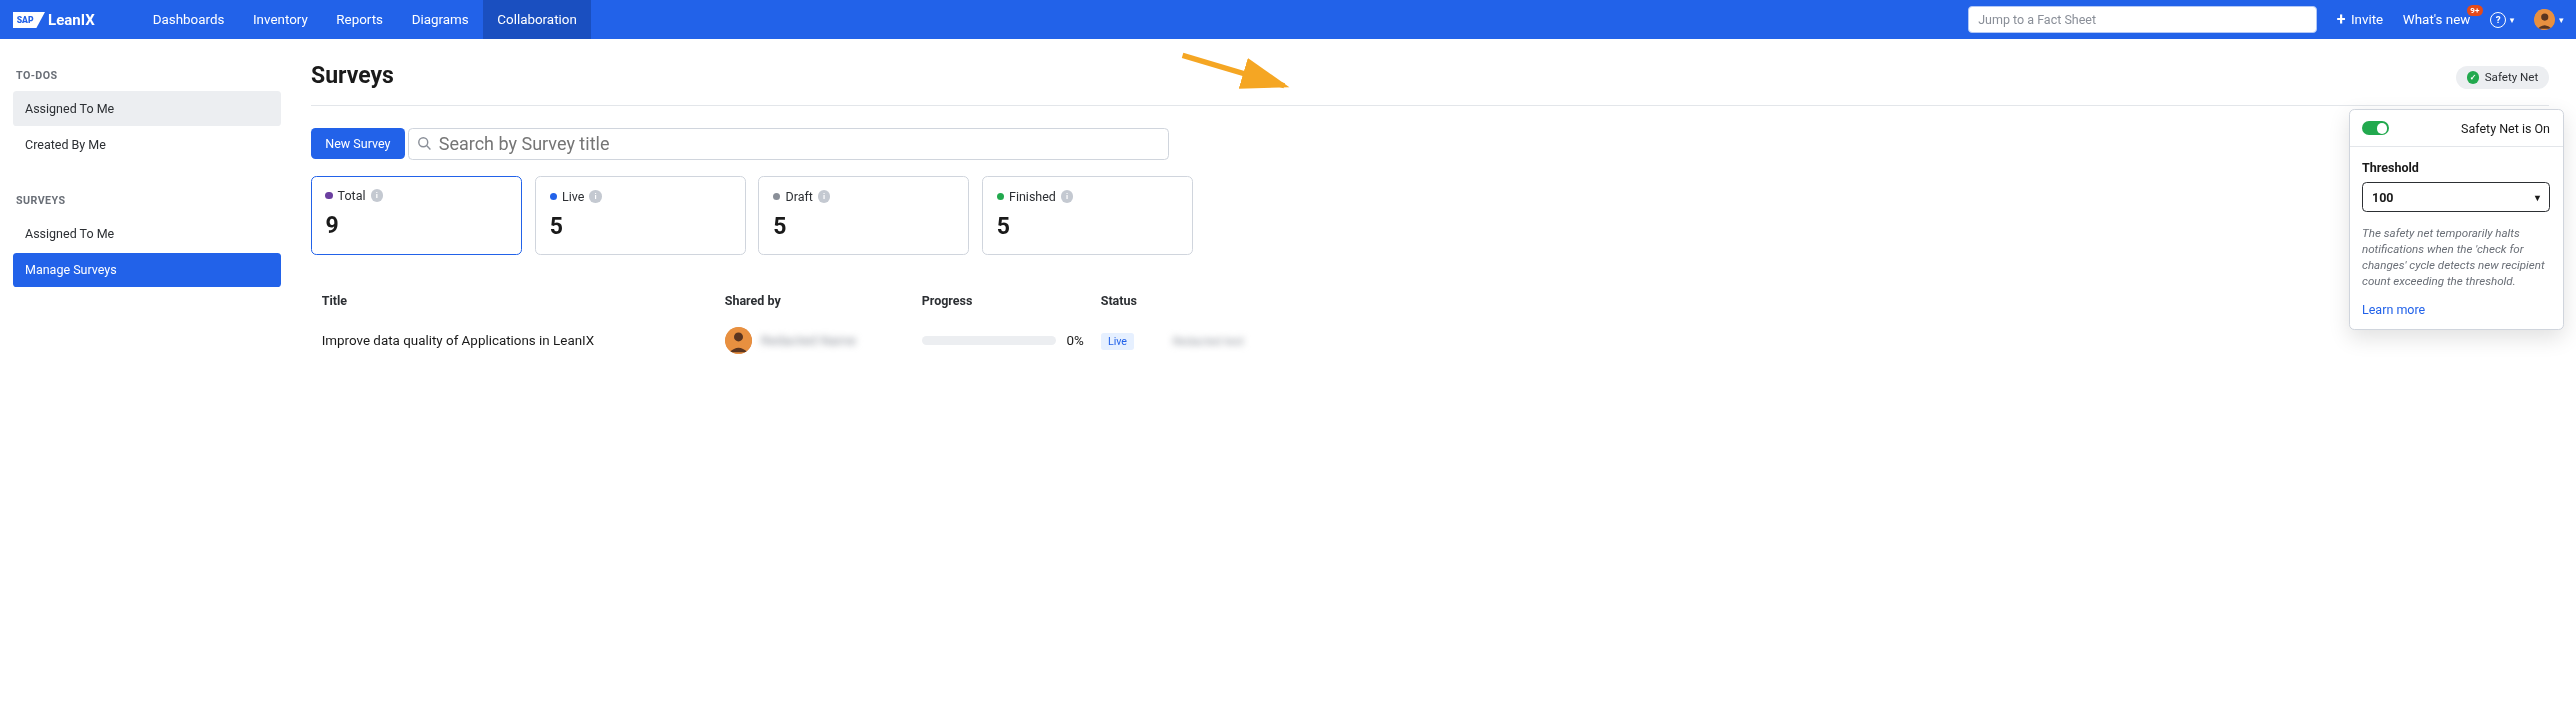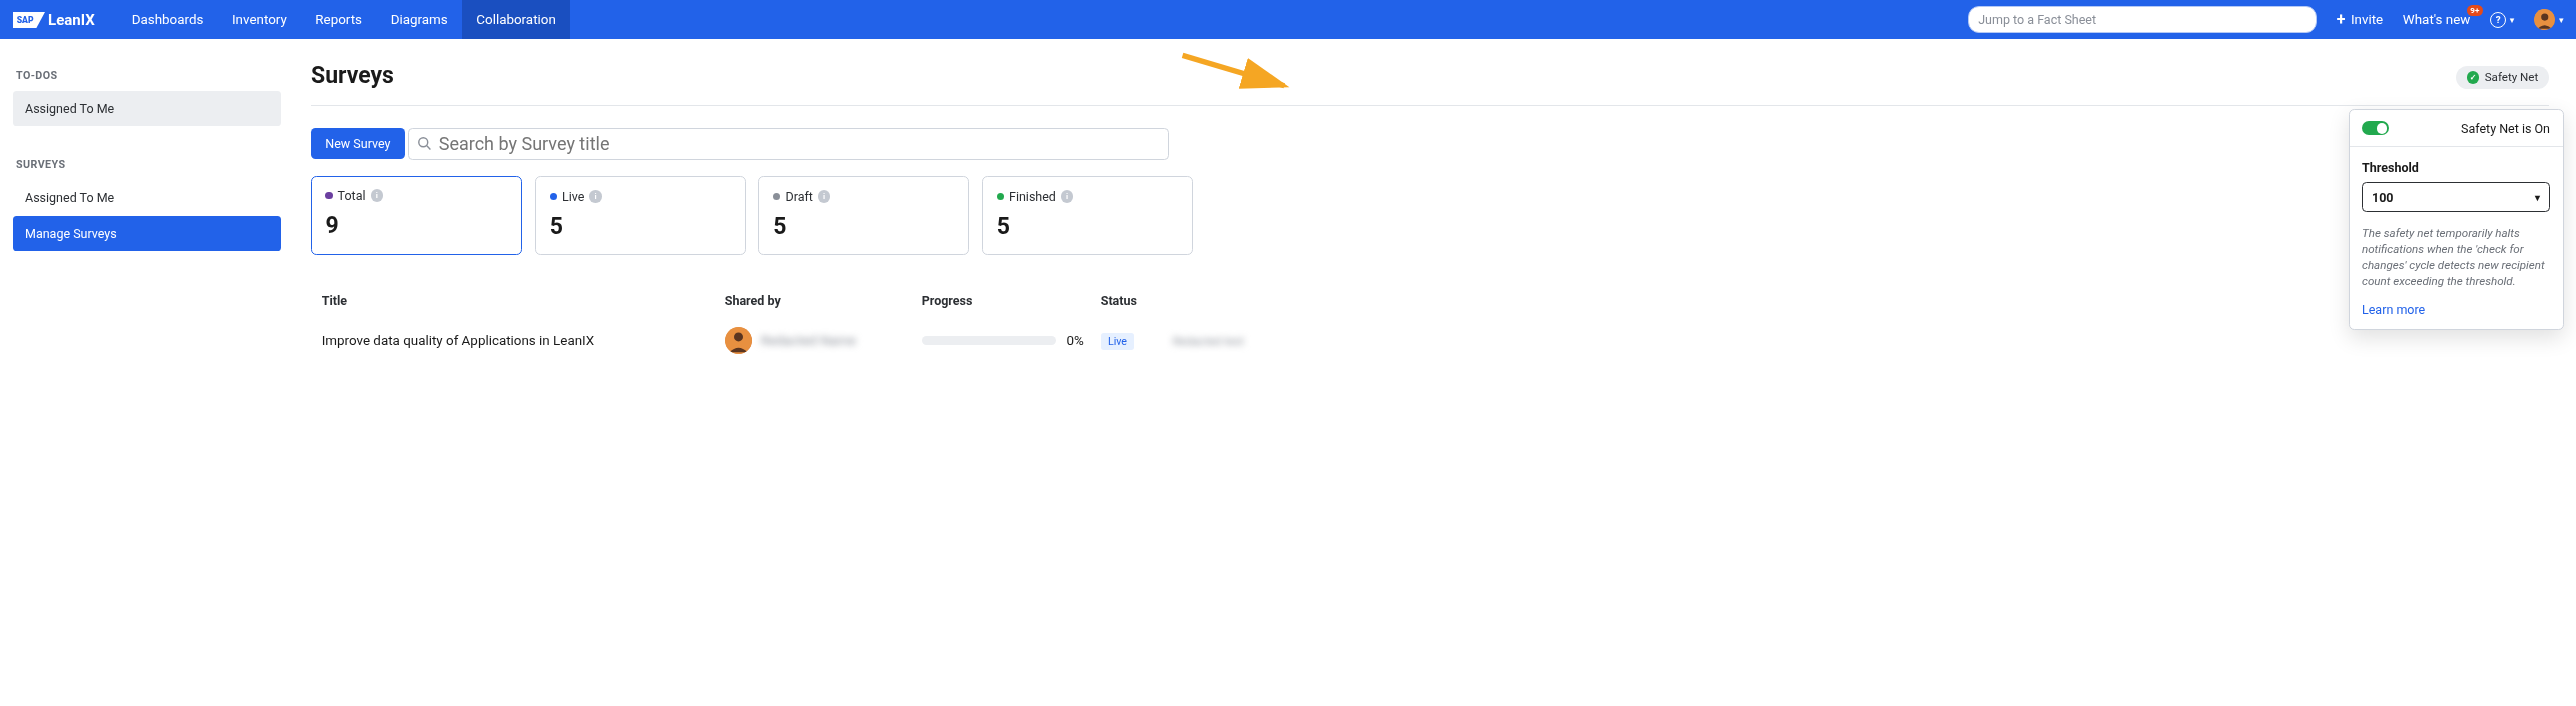--- a/index.html
+++ b/index.html
@@ -1,26 +1,26 @@
 <!DOCTYPE html>
 <html style="font-size:14.3px"><head>
 <meta charset="utf-8">
 <style>
 * { margin: 0; padding: 0; box-sizing: border-box; font-family: -apple-system, BlinkMacSystemFont, "Segoe UI", Roboto, sans-serif; }
 body { background: #fff; color: #1a1a1a; }
 
 
 .topbar { background: #2262e9; height: 39px; display: flex; align-items: center; padding: 0 12.5px; gap: 3.6px; color: #fff; }
-.logo { display: flex; align-items: center; gap: 3.6px; margin-right: 19px; font-weight: 700; font-size: 15px; }
+.logo { display: flex; align-items: center; gap: 3.6px; margin-right: 40px; font-weight: 700; font-size: 15px; }
 .logo svg { height: 16px; }
 .nav-items { display: flex; align-items: stretch; height: 39px; }
 .nav-item { display: flex; align-items: center; padding: 0 14.3px; font-size: 13.4px; cursor: pointer; }
 .nav-item.active { background: #1a4fc0; }
 .spacer { flex: 1; }
-.jump-search { width: 349px; height: 27px; border: 0.9px solid #b3c8f5; background: #fff; border-radius: 11px; padding: 0 9px; font-size: 12.5px; color: #333; }
+.jump-search { width: 349px; height: 27px; border: 0.9px solid #b3c8f5; background: #fff; border-radius: 4px; padding: 0 9px; font-size: 12.5px; color: #333; }
 .jump-search::placeholder { color: #8a8f98; }
 .right-actions { display: flex; align-items: center; gap: 19.7px; margin-left: 16px; }
 .invite { display: flex; align-items: center; gap: 5.4px; font-size: 13.4px; cursor: pointer; }
 .whatsnew { position: relative; font-size: 13.4px; cursor: pointer; }
 .badge { position: absolute; top: -7.2px; right: -12.5px; background: #e64a19; color: #fff; font-size: 8px; font-weight: 700; border-radius: 7.2px; padding: 0.9px 3.6px; }
 .help { display: flex; align-items: center; gap: 3.6px; cursor: pointer; }
 .avatar { width: 21.5px; height: 21.5px; border-radius: 50%; background: linear-gradient(135deg, #f0a050, #d07030); display: flex; align-items: center; justify-content: center; overflow: hidden; cursor: pointer; }
 .avatar svg { width: 21.5px; height: 21.5px; }
 .caret { font-size: 9px; }
 
@@ -132,20 +132,21 @@
       </span>
       <span class="caret">▾</span>
     </div>
   </div>
 </div>
 
 <div class="main">
   <div class="sidebar">
     <div class="side-header">TO-DOS</div>
     <div class="side-item selected">Assigned To Me</div>
+    <div class="side-item">Created By Me</div>
     <div class="side-spacer"></div>
     <div class="side-header">SURVEYS</div>
     <div class="side-item">Assigned To Me</div>
     <div class="side-item active-blue">Manage Surveys</div>
   </div>
 
   <div class="content">
     <div class="title-row">
       <div class="page-title">Surveys</div>
       <div class="safety-chip">

